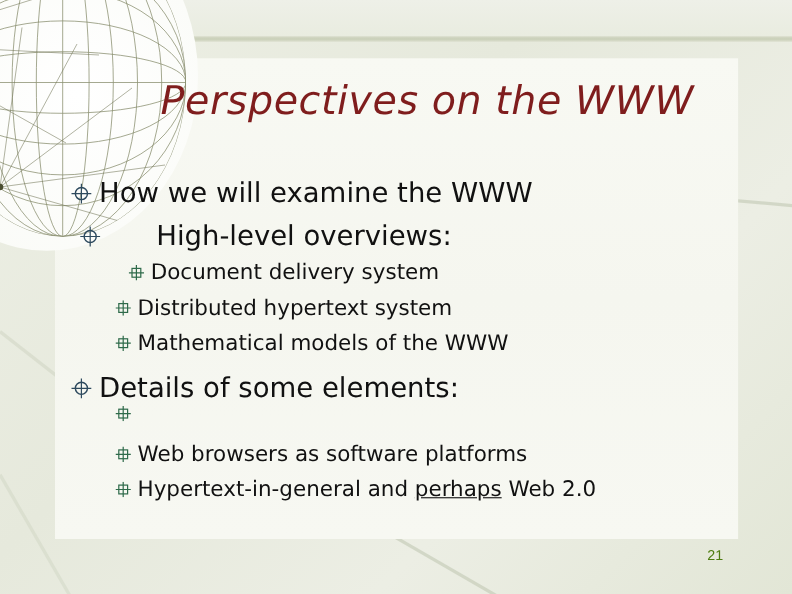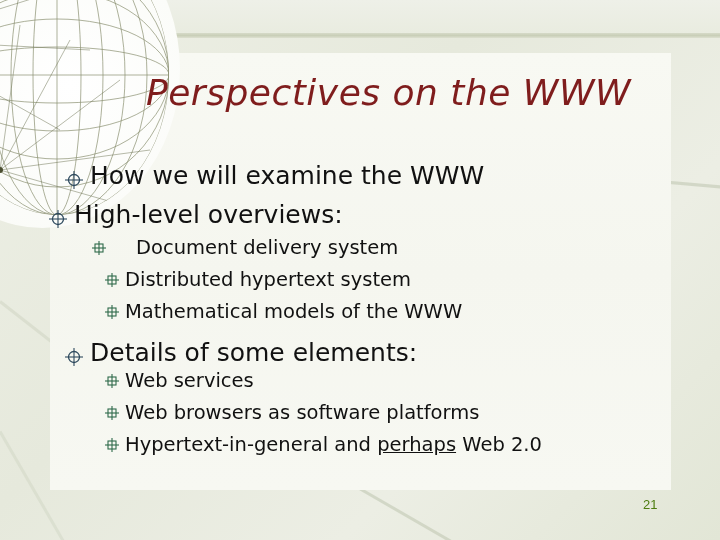--- a/index.html
+++ b/index.html
@@ -32,21 +32,21 @@
       border-radius: 50%;
       background: radial-gradient(ellipse at 60% 55%, #ffffff 0%, #fafbf7 70%, #eef0e6 100%);
     }
     .title {
       position: absolute; left: 146px; top: 72px;
       font-family: "DejaVu Sans", sans-serif; font-style: italic;
       font-size: 36px; color: #7f1d1d; letter-spacing: 0.5px; white-space: nowrap;
     }
     .bullets { position: absolute; left: 0; top: 0; }
     .item { position: absolute; white-space: nowrap; color: #111; display: flex; align-items: center; }
-    .lvl1 { font-size: 25px; align-items: flex-end; }
+    .lvl1 { font-size: 25px; }
     .lvl2 { font-size: 19.5px; }
     .b1 { width: 20px; height: 20px; margin-right: 6px; }
     .b2 { width: 14px; height: 14px; margin-right: 6px; }
     .ul { text-decoration: underline; }
     .page-num {
       position: absolute; left: 643px; top: 497px; font-size: 13px; color: #4d7c0f;
       font-family: "Liberation Sans", sans-serif;
     }
   </style>
 </head>
@@ -106,30 +106,30 @@
 
   <div class="item lvl1" style="left:64px;top:161px;">
     <svg class="b1" viewBox="0 0 20 20">
         <circle cx="10" cy="10" r="5.5" fill="none" stroke="#2e4a5e" stroke-width="1.3"></circle>
         <line x1="10" y1="1" x2="10" y2="19" stroke="#2e4a5e" stroke-width="1.1"></line>
         <line x1="1" y1="10" x2="19" y2="10" stroke="#2e4a5e" stroke-width="1.1"></line>
       </svg>
     <span>How we will examine the WWW</span>
   </div>
 
-  <div class="item lvl1" style="left:48px;top:200px;">
+  <div class="item lvl1" style="left:72px;top:200px;gap:44px;">
     <svg class="b1" viewBox="0 0 20 20">
         <circle cx="10" cy="10" r="5.5" fill="none" stroke="#2e4a5e" stroke-width="1.3"></circle>
         <line x1="10" y1="1" x2="10" y2="19" stroke="#2e4a5e" stroke-width="1.1"></line>
         <line x1="1" y1="10" x2="19" y2="10" stroke="#2e4a5e" stroke-width="1.1"></line>
       </svg>
     <span>High-level overviews:</span>
   </div>
 
-  <div class="item lvl2" style="left:92px;top:236px;gap:24px;">
+  <div class="item lvl2" style="left:117px;top:236px;">
     <svg class="b2" viewBox="0 0 14 14">
         <rect x="3" y="3" width="8" height="8" fill="none" stroke="#2e6a4a" stroke-width="1.1"></rect>
         <line x1="7" y1="0" x2="7" y2="14" stroke="#2e6a4a" stroke-width="1.1"></line>
         <line x1="0" y1="7" x2="14" y2="7" stroke="#2e6a4a" stroke-width="1.1"></line>
       </svg>
     <span>Document delivery system</span>
   </div>
 
   <div class="item lvl2" style="left:105px;top:268px;">
     <svg class="b2" viewBox="0 0 14 14">
@@ -157,21 +157,20 @@
       </svg>
     <span>Details of some elements:</span>
   </div>
 
   <div class="item lvl2" style="left:105px;top:369px;">
     <svg class="b2" viewBox="0 0 14 14">
         <rect x="3" y="3" width="8" height="8" fill="none" stroke="#2e6a4a" stroke-width="1.1"></rect>
         <line x1="7" y1="0" x2="7" y2="14" stroke="#2e6a4a" stroke-width="1.1"></line>
         <line x1="0" y1="7" x2="14" y2="7" stroke="#2e6a4a" stroke-width="1.1"></line>
       </svg>
-    <span>Web services</span>
   </div>
 
   <div class="item lvl2" style="left:105px;top:401px;justify-content:space-between;">
     <svg class="b2" viewBox="0 0 14 14">
         <rect x="3" y="3" width="8" height="8" fill="none" stroke="#2e6a4a" stroke-width="1.1"></rect>
         <line x1="7" y1="0" x2="7" y2="14" stroke="#2e6a4a" stroke-width="1.1"></line>
         <line x1="0" y1="7" x2="14" y2="7" stroke="#2e6a4a" stroke-width="1.1"></line>
       </svg>
     <span>Web browsers as software platforms</span>
   </div>

